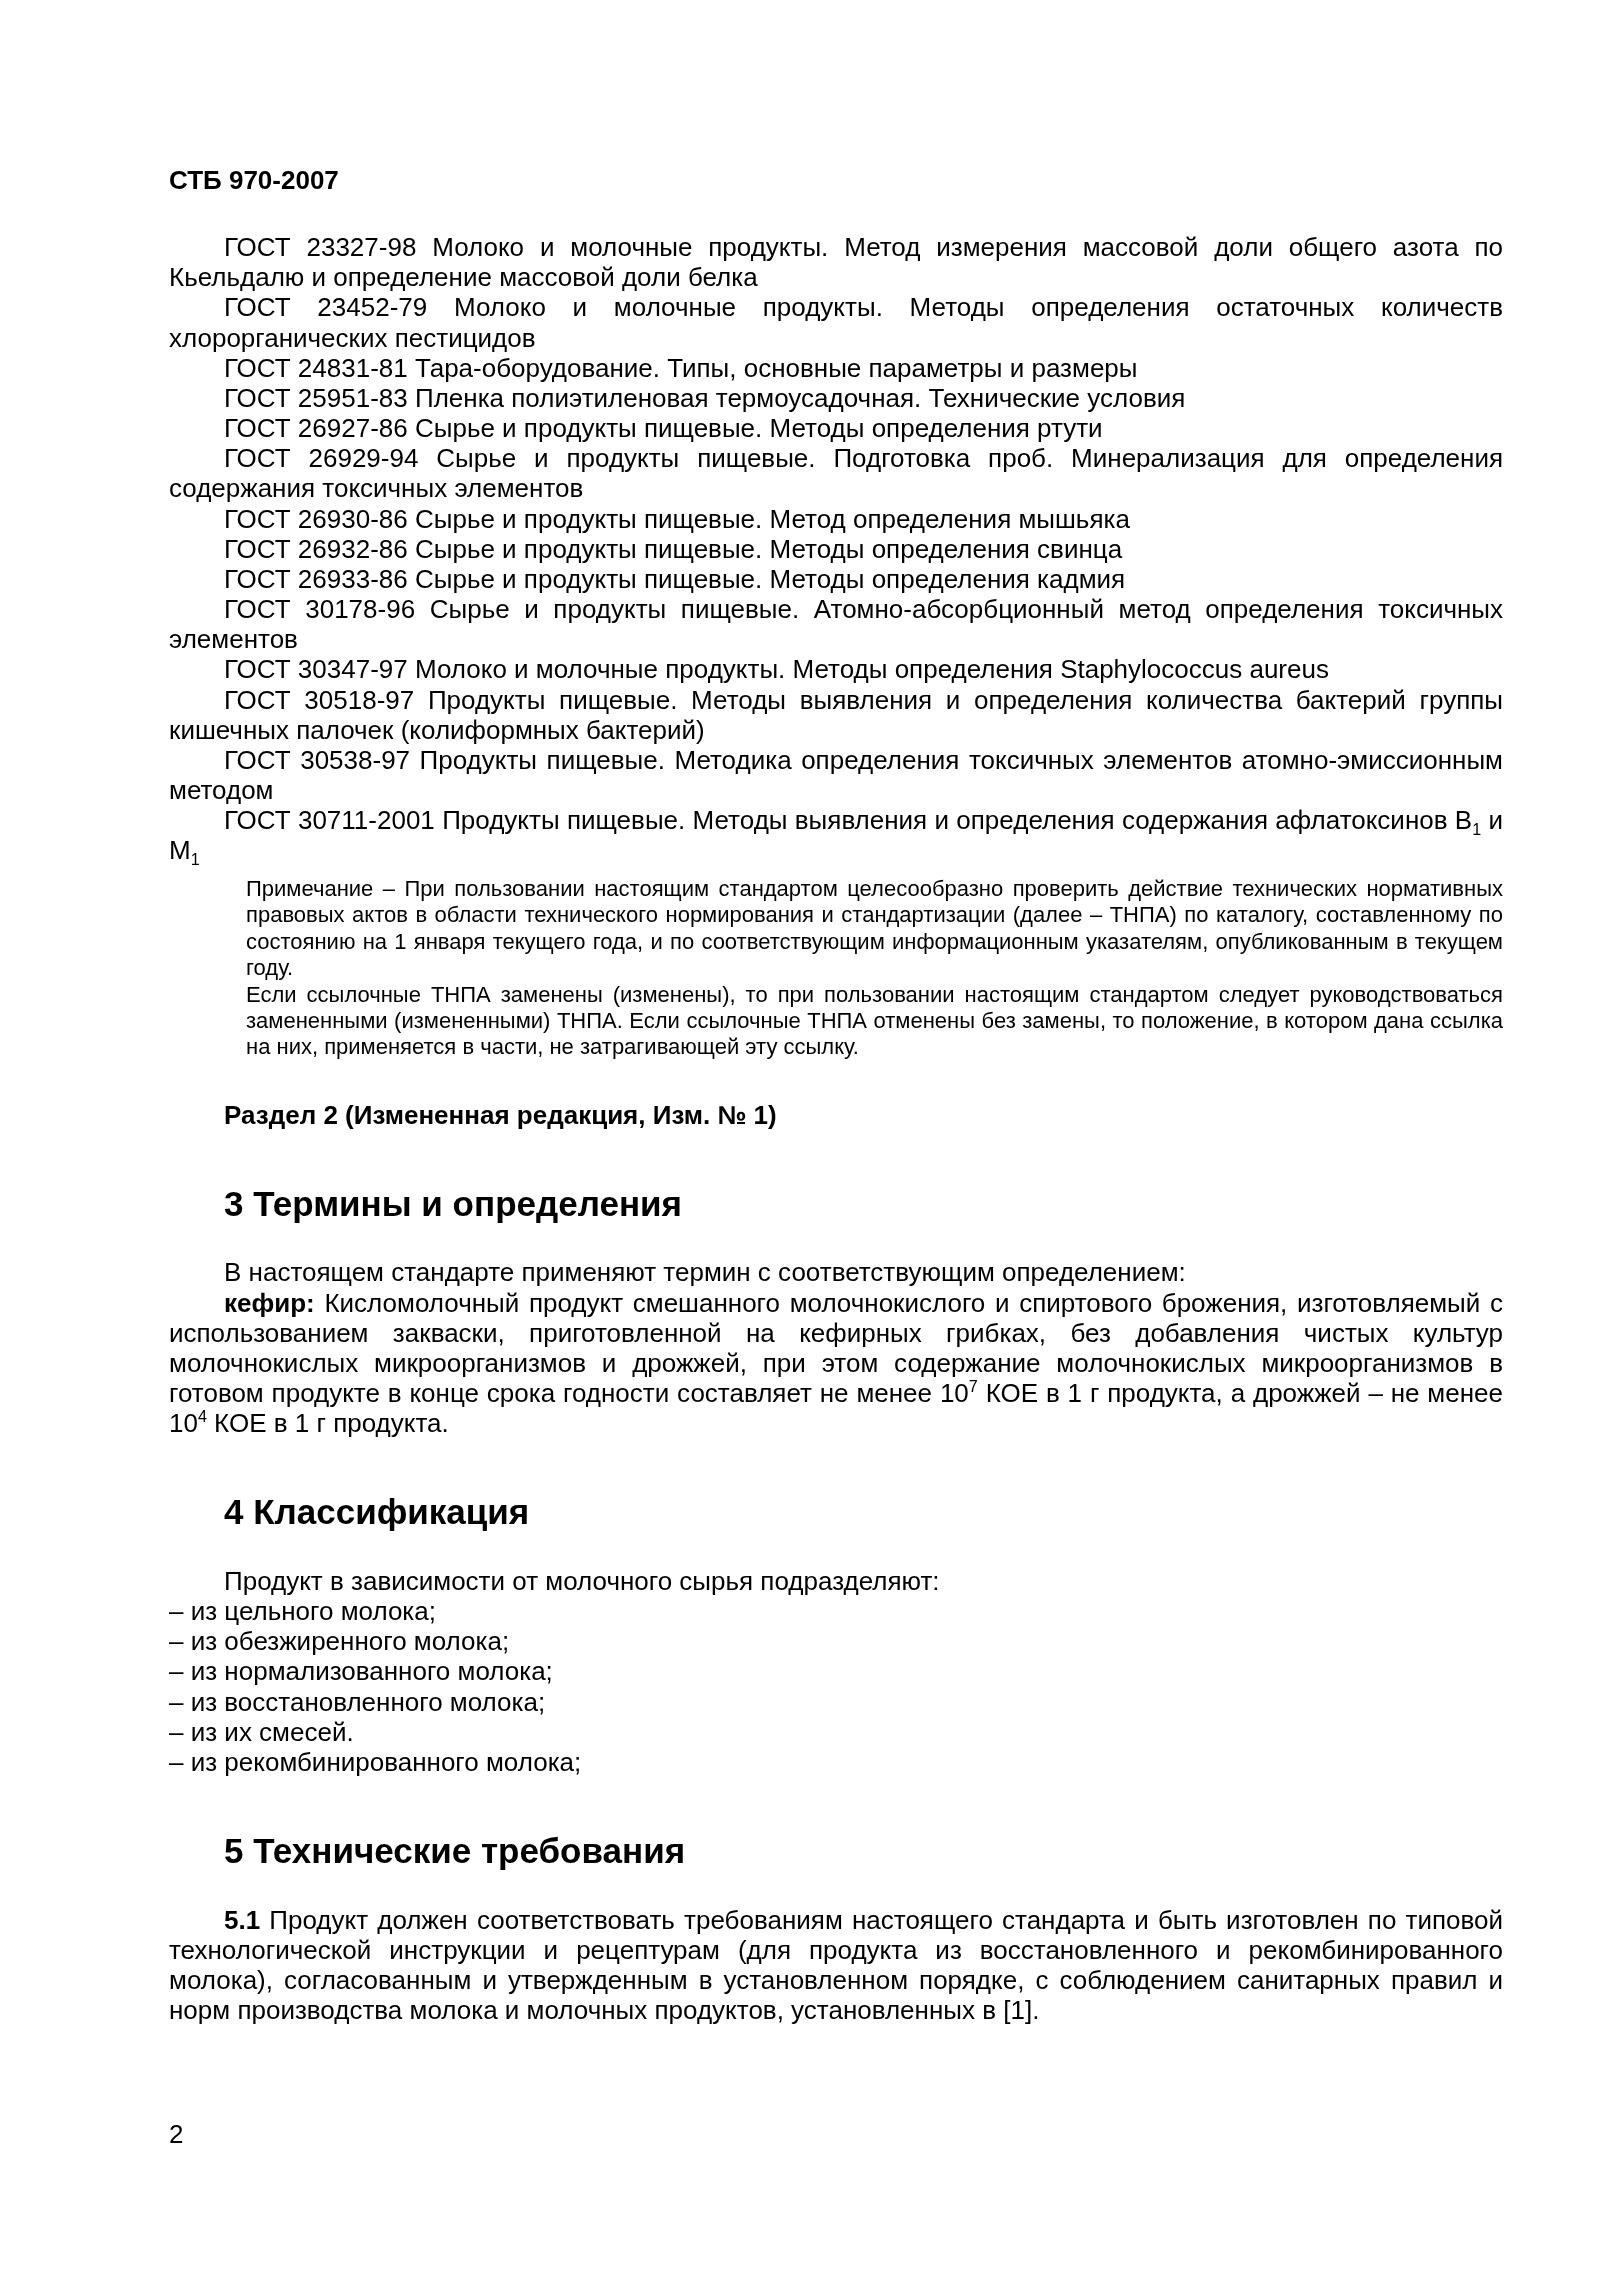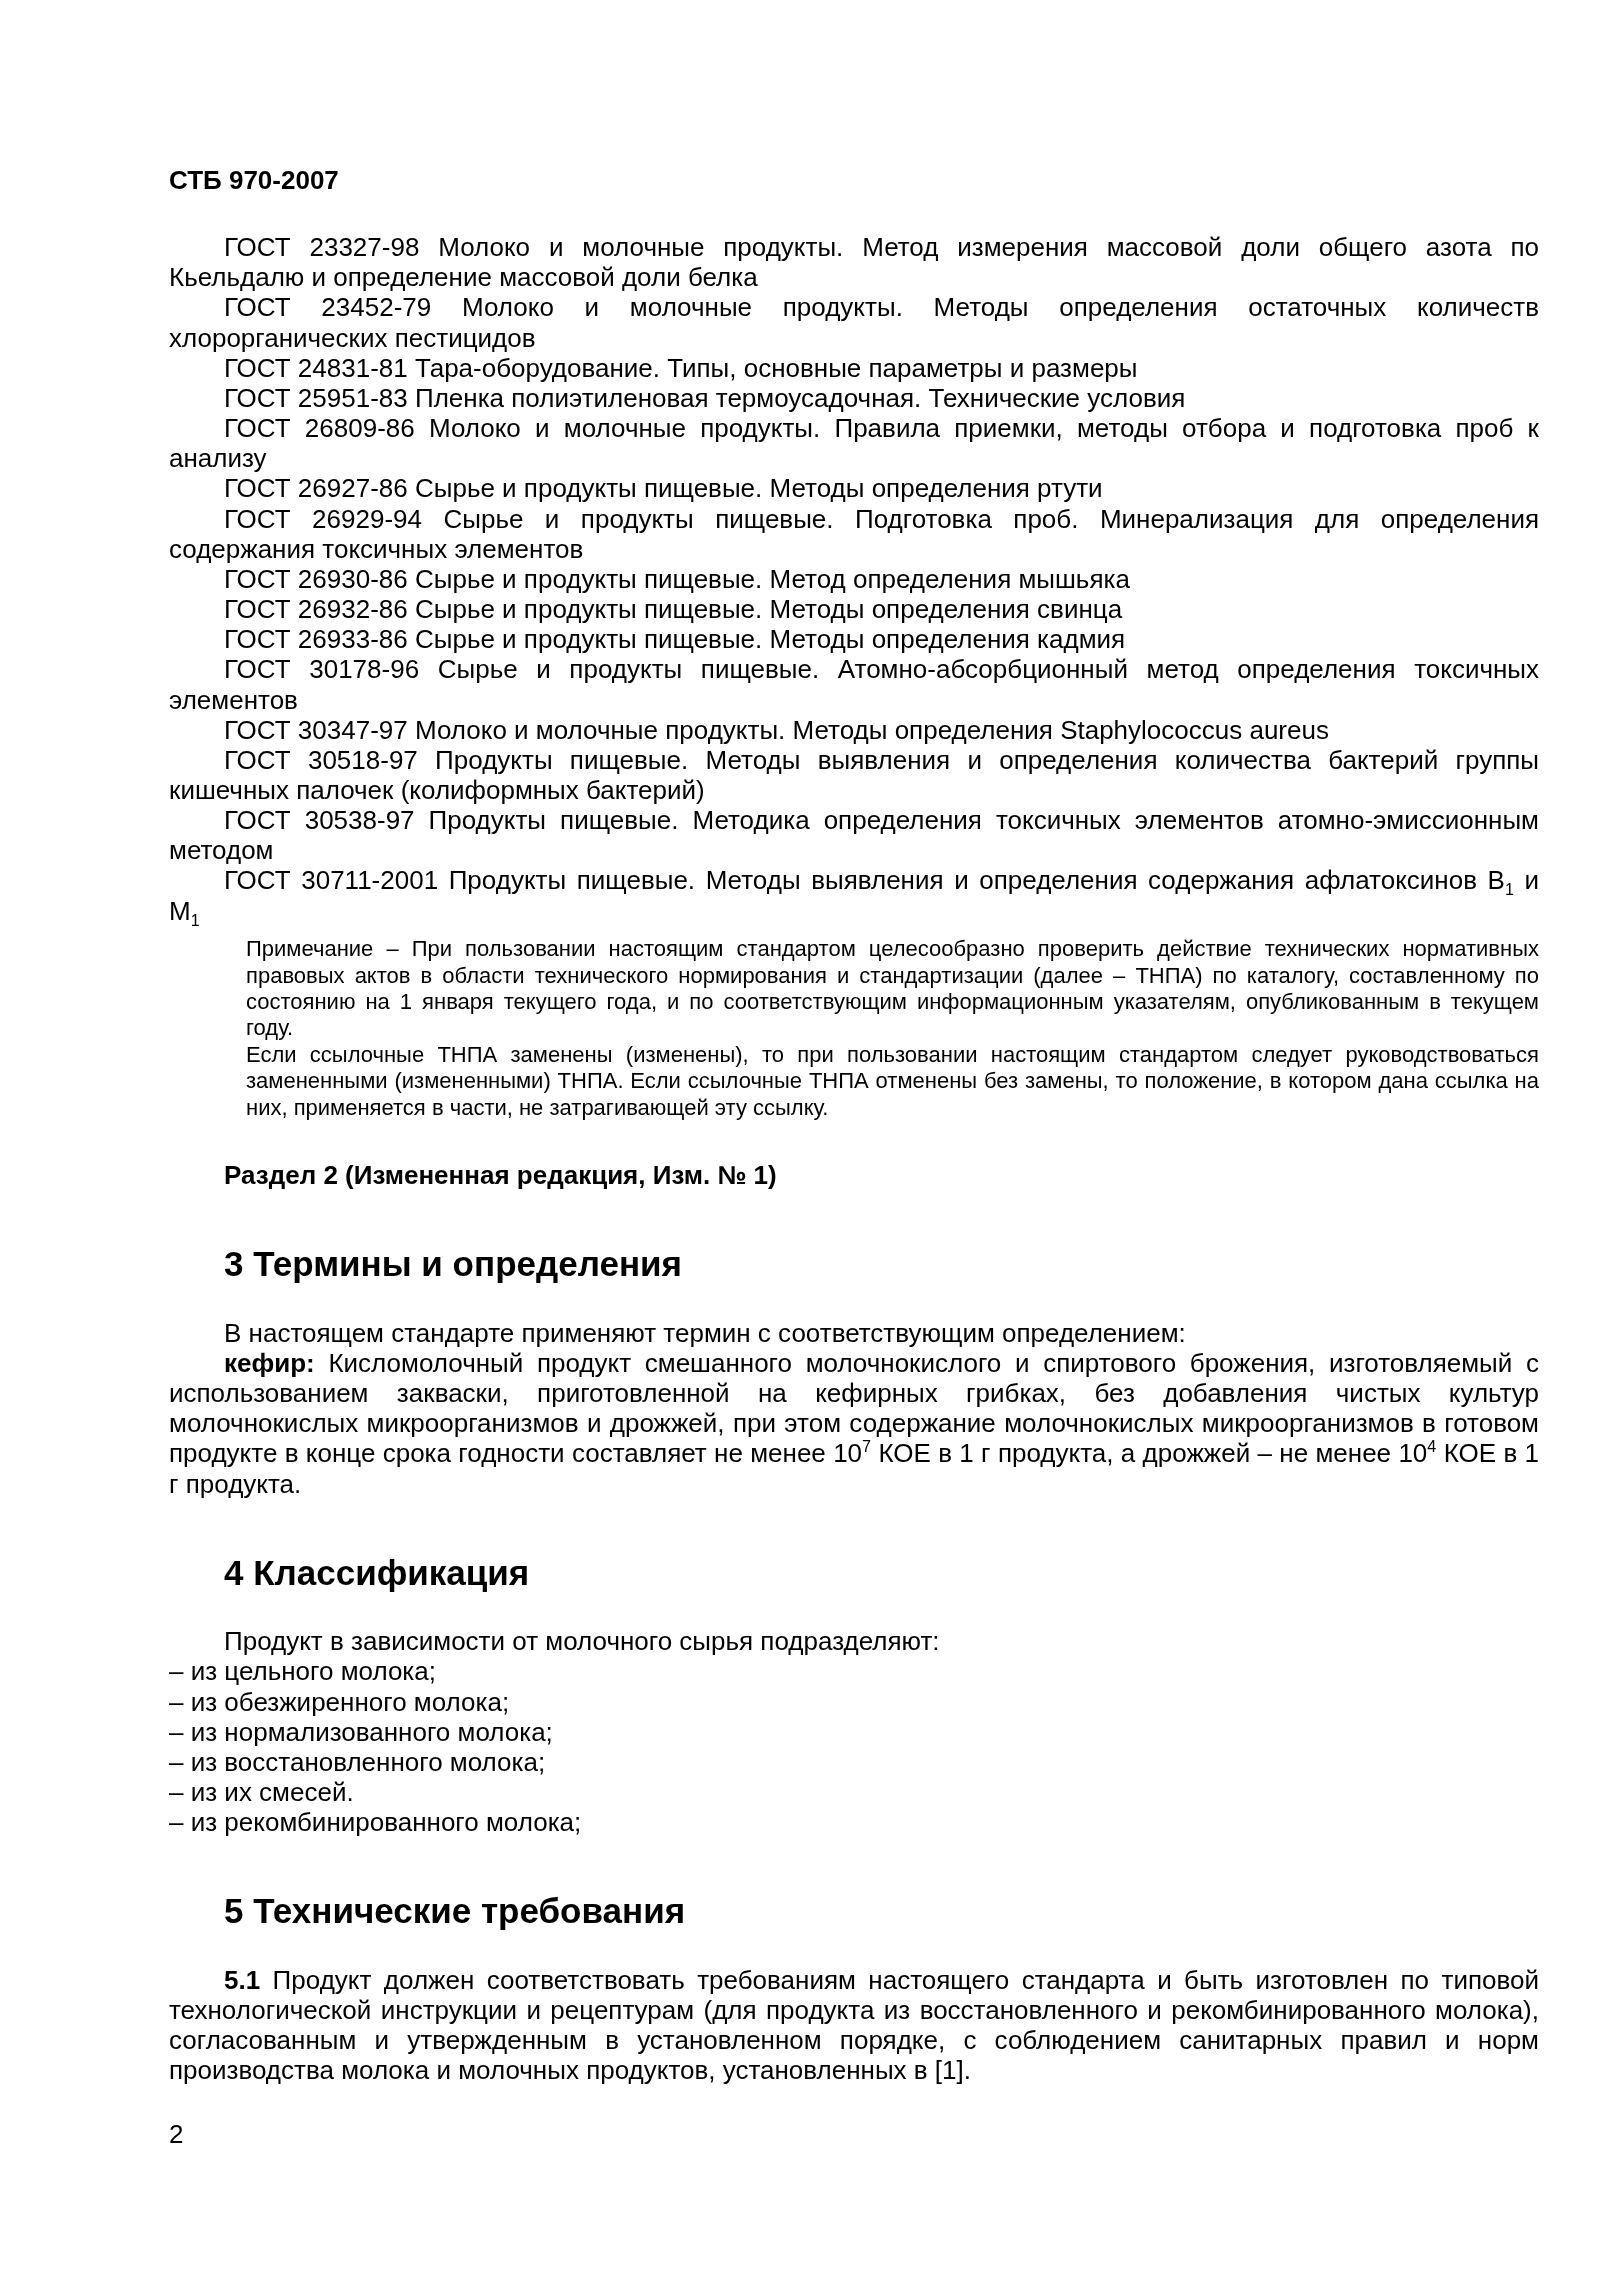--- a/index.html
+++ b/index.html
@@ -11,21 +11,21 @@
     position: relative;
     width: 1623px;
     height: 2295px;
     margin: 0 auto;
     background: #ffffff;
     color: #000000;
     font-family: "Liberation Sans", sans-serif;
     font-size: 26px;
     line-height: 1.16;
     box-sizing: border-box;
-    padding: 165px 84px 0 169px;
+    padding: 165px 120px 0 169px;
     overflow: hidden;
   }
   .doc-header {
     font-weight: bold;
     margin-bottom: 37px;
   }
   p {
     margin: 0;
     text-align: justify;
   }
@@ -81,21 +81,20 @@
 
 <div class="page">
 
   <div class="doc-header">СТБ 970-2007</div>
 
   <div class="references">
     <p class="ref">ГОСТ 23327-98 Молоко и молочные продукты. Метод измерения массовой доли общего азота по Кьельдалю и определение массовой доли белка</p>
     <p class="ref">ГОСТ 23452-79 Молоко и молочные продукты. Методы определения остаточных количеств хлорорганических пестицидов</p>
     <p class="ref">ГОСТ 24831-81 Тара-оборудование. Типы, основные параметры и размеры</p>
     <p class="ref">ГОСТ 25951-83 Пленка полиэтиленовая термоусадочная. Технические условия</p>
-    <p class="ref">ГОСТ 26809-86 Молоко и молочные продукты. Правила приемки, методы отбора и подготовка проб к анализу</p>
     <p class="ref">ГОСТ 26927-86 Сырье и продукты пищевые. Методы определения ртути</p>
     <p class="ref">ГОСТ 26929-94 Сырье и продукты пищевые. Подготовка проб. Минерализация для определения содержания токсичных элементов</p>
     <p class="ref">ГОСТ 26930-86 Сырье и продукты пищевые. Метод определения мышьяка</p>
     <p class="ref">ГОСТ 26932-86 Сырье и продукты пищевые. Методы определения свинца</p>
     <p class="ref">ГОСТ 26933-86 Сырье и продукты пищевые. Методы определения кадмия</p>
     <p class="ref">ГОСТ 30178-96 Сырье и продукты пищевые. Атомно-абсорбционный метод определения токсичных элементов</p>
     <p class="ref">ГОСТ 30347-97 Молоко и молочные продукты. Методы определения Staphylococcus aureus</p>
     <p class="ref">ГОСТ 30518-97 Продукты пищевые. Методы выявления и определения количества бактерий группы кишечных палочек (колиформных бактерий)</p>
     <p class="ref">ГОСТ 30538-97 Продукты пищевые. Методика определения токсичных элементов атомно-эмиссионным методом</p>
     <p class="ref"><span>ГОСТ 30711-2001 Продукты пищевые. Методы выявления и определения содержания афлатоксинов В</span><sub>1</sub><span> и М</span><sub>1</sub></p>

